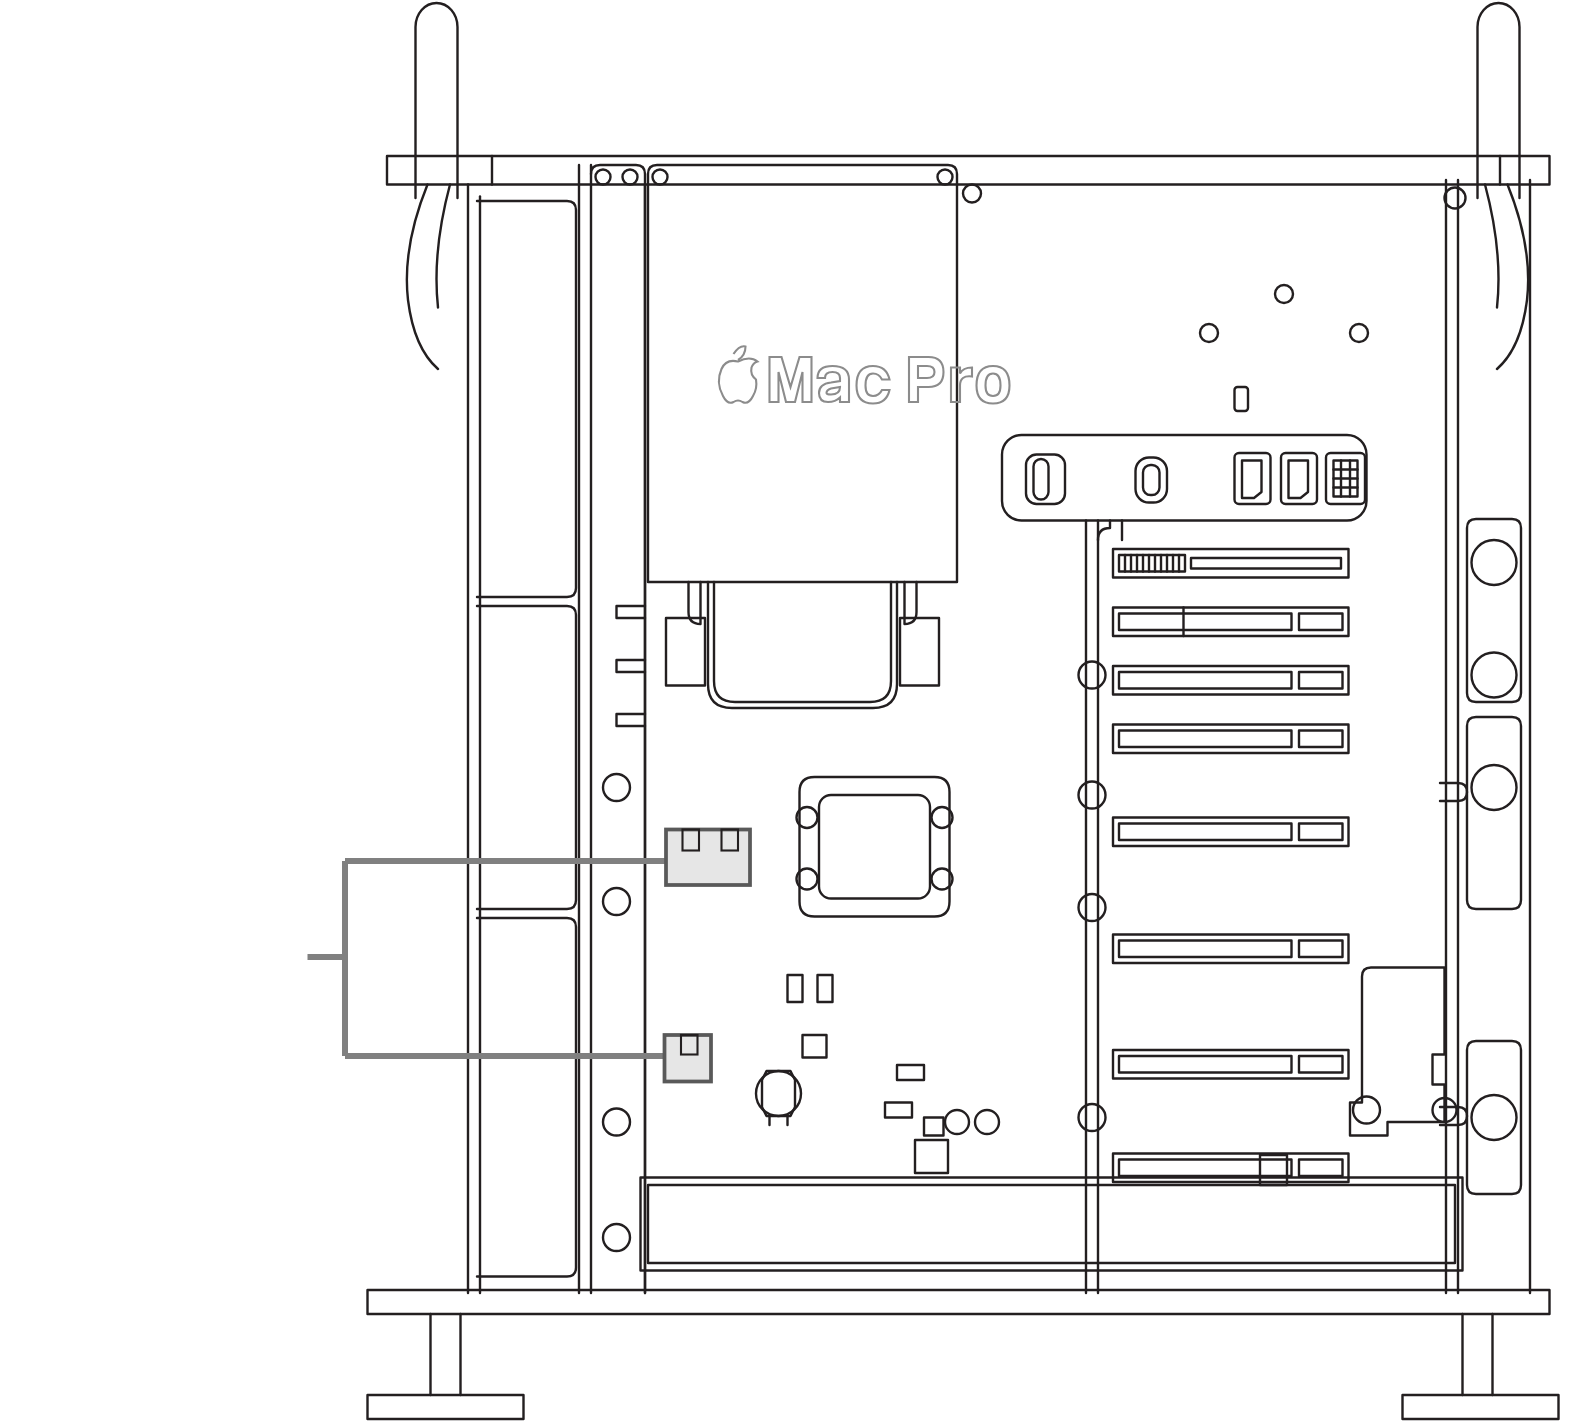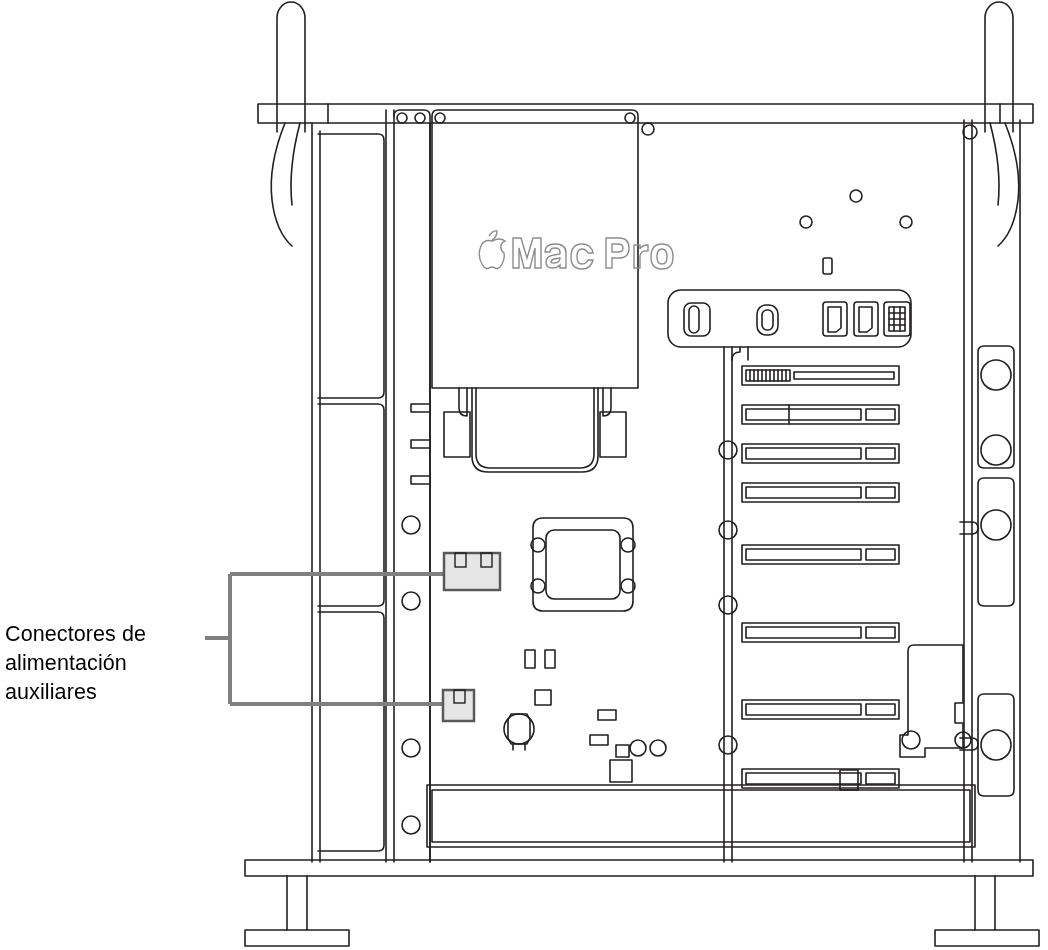--- a/index.html
+++ b/index.html
@@ -275,17 +275,14 @@
       <rect x="455" y="553" width="11" height="14" fill="none" stroke="#231f20" stroke-width="1.4"></rect>
       <rect x="481" y="553" width="11" height="14" fill="none" stroke="#231f20" stroke-width="1.4"></rect>
     </g>
 
     <g>
       <rect x="443" y="690" width="31" height="31" fill="#e6e6e6" stroke="#595959" stroke-width="2.5"></rect>
       <rect x="454" y="690" width="11" height="13" fill="none" stroke="#231f20" stroke-width="1.4"></rect>
     </g>
   </svg>
 
-  <div class="callout-text">Conectores de
-alimentación
-auxiliares</div>
 
 </div>
 
 </body></html>

